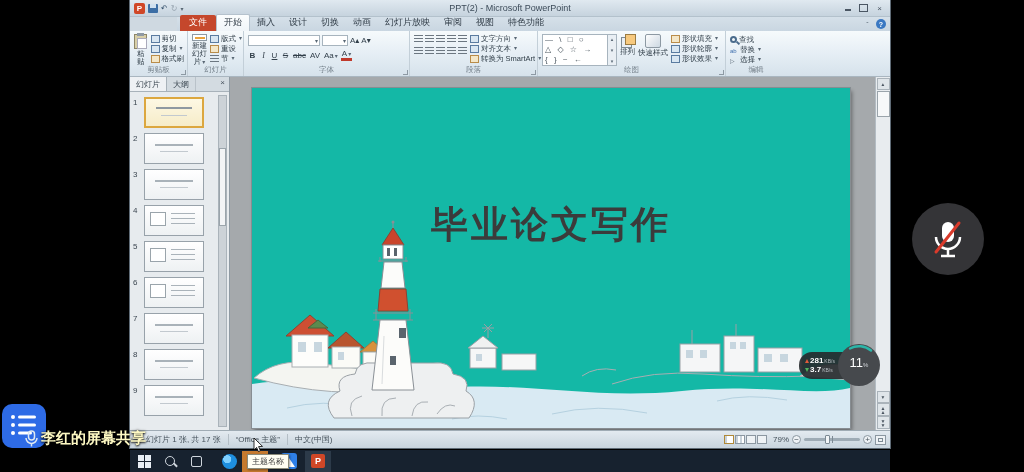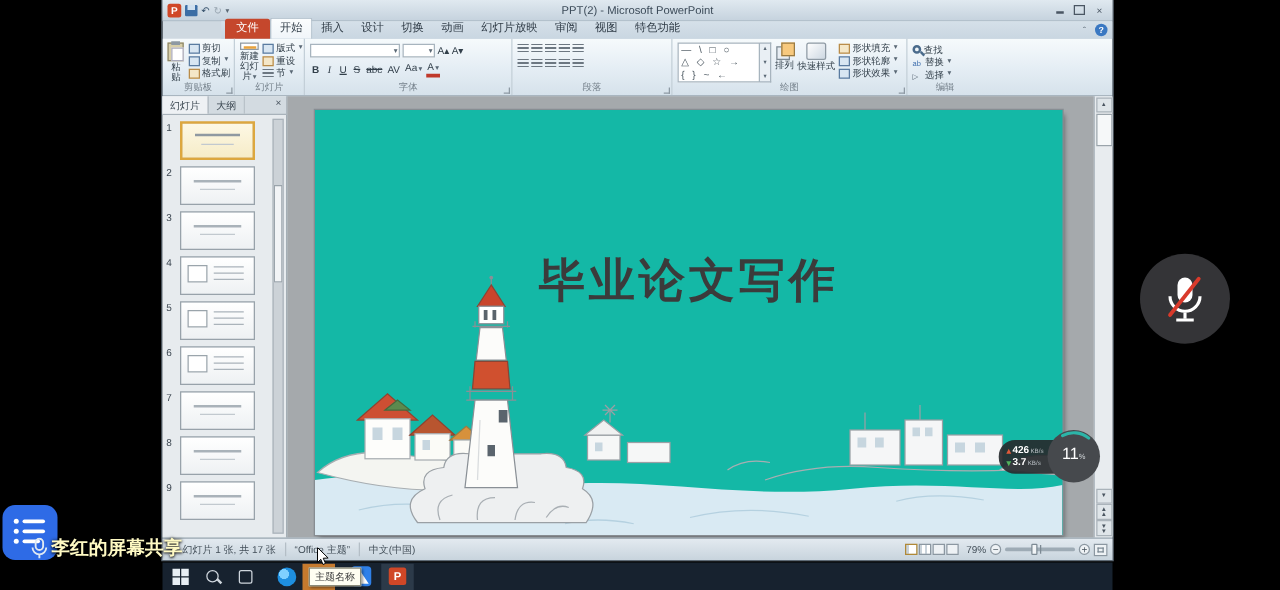--- a/index.html
+++ b/index.html
@@ -368,20 +368,34 @@
             <span class="mi lines"></span>
           </div>
           <div class="minirow">
             <span class="mi lines"></span>
             <span class="mi lines"></span>
             <span class="mi lines"></span>
             <span class="mi lines"></span>
             <span class="mi lines"></span>
           </div>
         </div>
+        <div class="minicol">
+          <div class="minirow dd">
+              <span class="mi box-b"></span>
+              <span>文字方向</span>
+            </div>
+          <div class="minirow dd">
+              <span class="mi box-b"></span>
+              <span>对齐文本</span>
+            </div>
+          <div class="minirow dd">
+              <span class="mi box-o"></span>
+              <span>转换为 SmartArt</span>
+            </div>
+        </div>
         <div class="glabel">段落</div>
         <div class="launcher"></div>
       </div>
 
       <div class="group" style="width:188px;">
         <div style="display:flex;">
           <div class="shape-gallery">
             <div>— \ □ ○</div>
             <div>△ ◇ ☆ →</div>
             <div>{ } ~ ←</div>
@@ -628,21 +642,21 @@
     <path d="M5,18 a12,12 0 0 0 24,0" fill="none" stroke="#fff" stroke-width="2.5"></path>
     <line x1="17" y1="31" x2="17" y2="36" stroke="#fff" stroke-width="2.5"></line>
     <line x1="10" y1="37" x2="24" y2="37" stroke="#fff" stroke-width="2.5"></line>
     <line x1="5" y1="33" x2="28" y2="4" stroke="#d93a2b" stroke-width="3" stroke-linecap="round"></line>
   </svg>
 </div>
 
 <div class="net-pill">
   <div class="net-row">
     <span class="tri-up"></span>
-    <span class="net-val">426</span>
+    <span class="net-val">281</span>
     <span class="net-unit">KB/s</span>
   </div>
   <div class="net-row">
     <span class="tri-down"></span>
     <span class="net-val">3.7</span>
     <span class="net-unit">KB/s</span>
   </div>
 </div>
 <div class="net-circle">
   <div class="disc">

